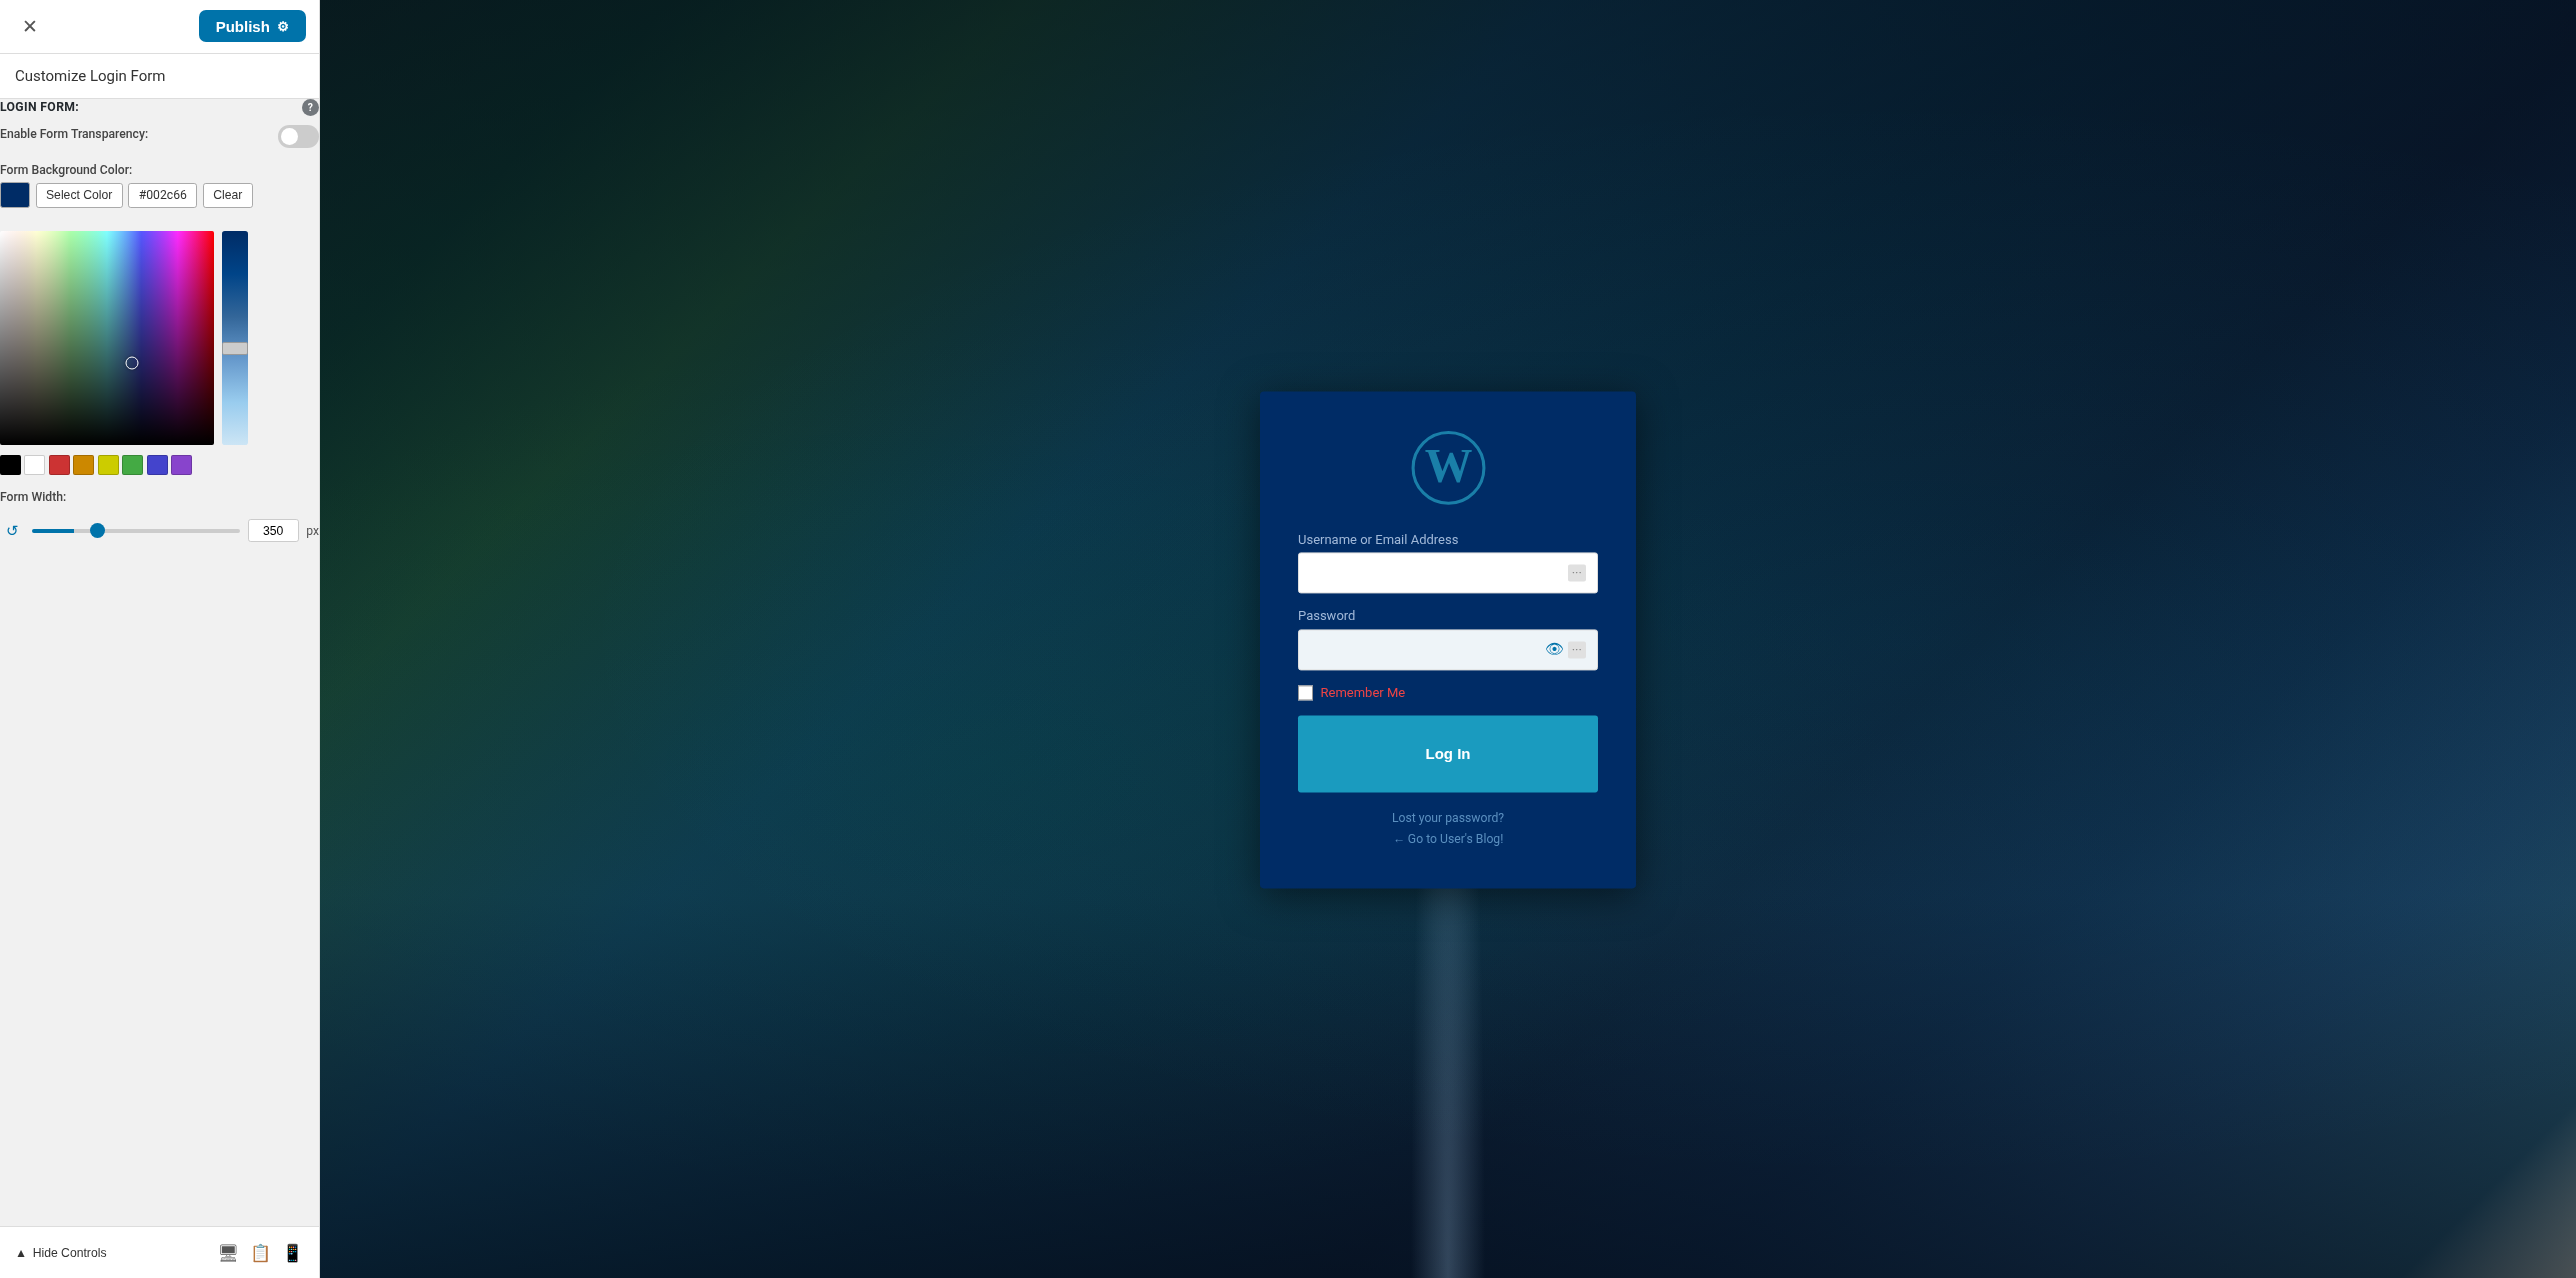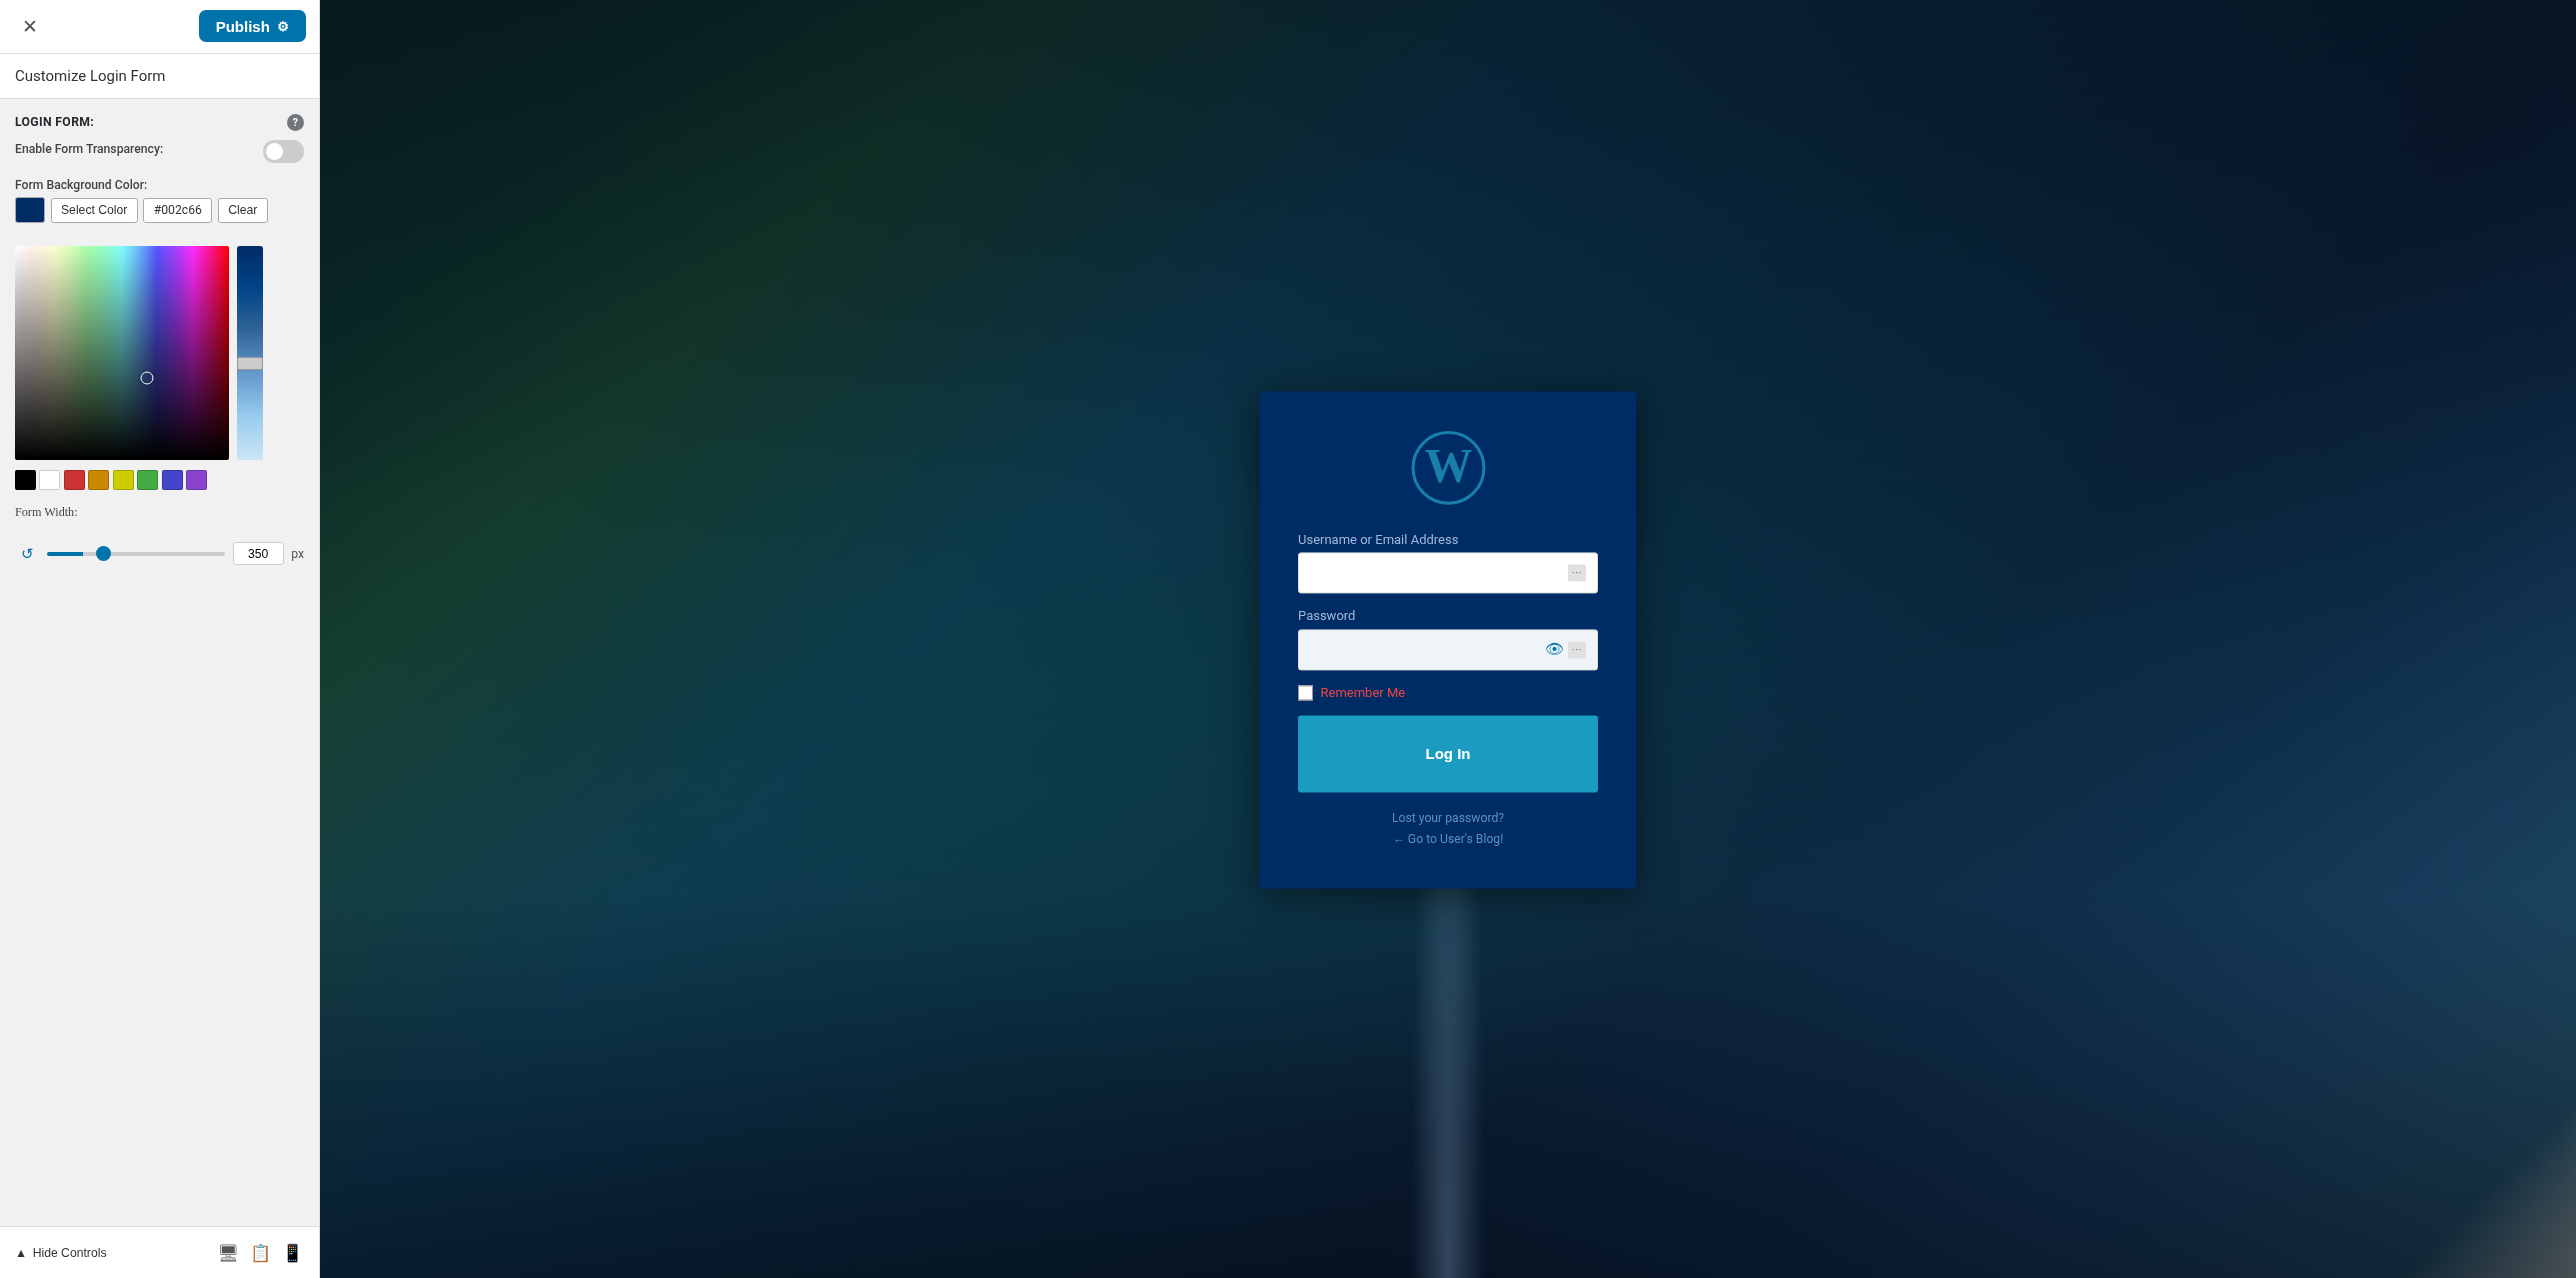--- a/index.html
+++ b/index.html
@@ -56,21 +56,20 @@
       padding: 13px 15px;
       font-size: 15px;
       color: #333;
       font-weight: 400;
     }
 
     
     .panel-content {
       flex: 1;
       overflow-y: auto;
-      padding: 15px;
       background: #f1f1f1;
     }
 
     .section-label {
       font-size: 12.2px;
       font-weight: 700;
       color: #23282d;
       margin-bottom: 9.4px;
       display: flex;
       align-items: center;
@@ -244,22 +243,21 @@
       border-radius: 1.9px;
       cursor: pointer;
       border: 0.9px solid rgba(0,0,0,0.2);
     }
 
     
     .width-label {
       font-size: 12.2px;
       color: #444;
       font-weight: 500;
-      margin-bottom: 21px;
-      font-family: Liberation Serif, serif;
+      margin-bottom: 14px;
     }
     .width-row {
       display: flex;
       align-items: center;
       gap: 7.5px;
     }
     .reset-icon-btn {
       width: 24.4px; height: 24.4px;
       background: none;
       border: none;

